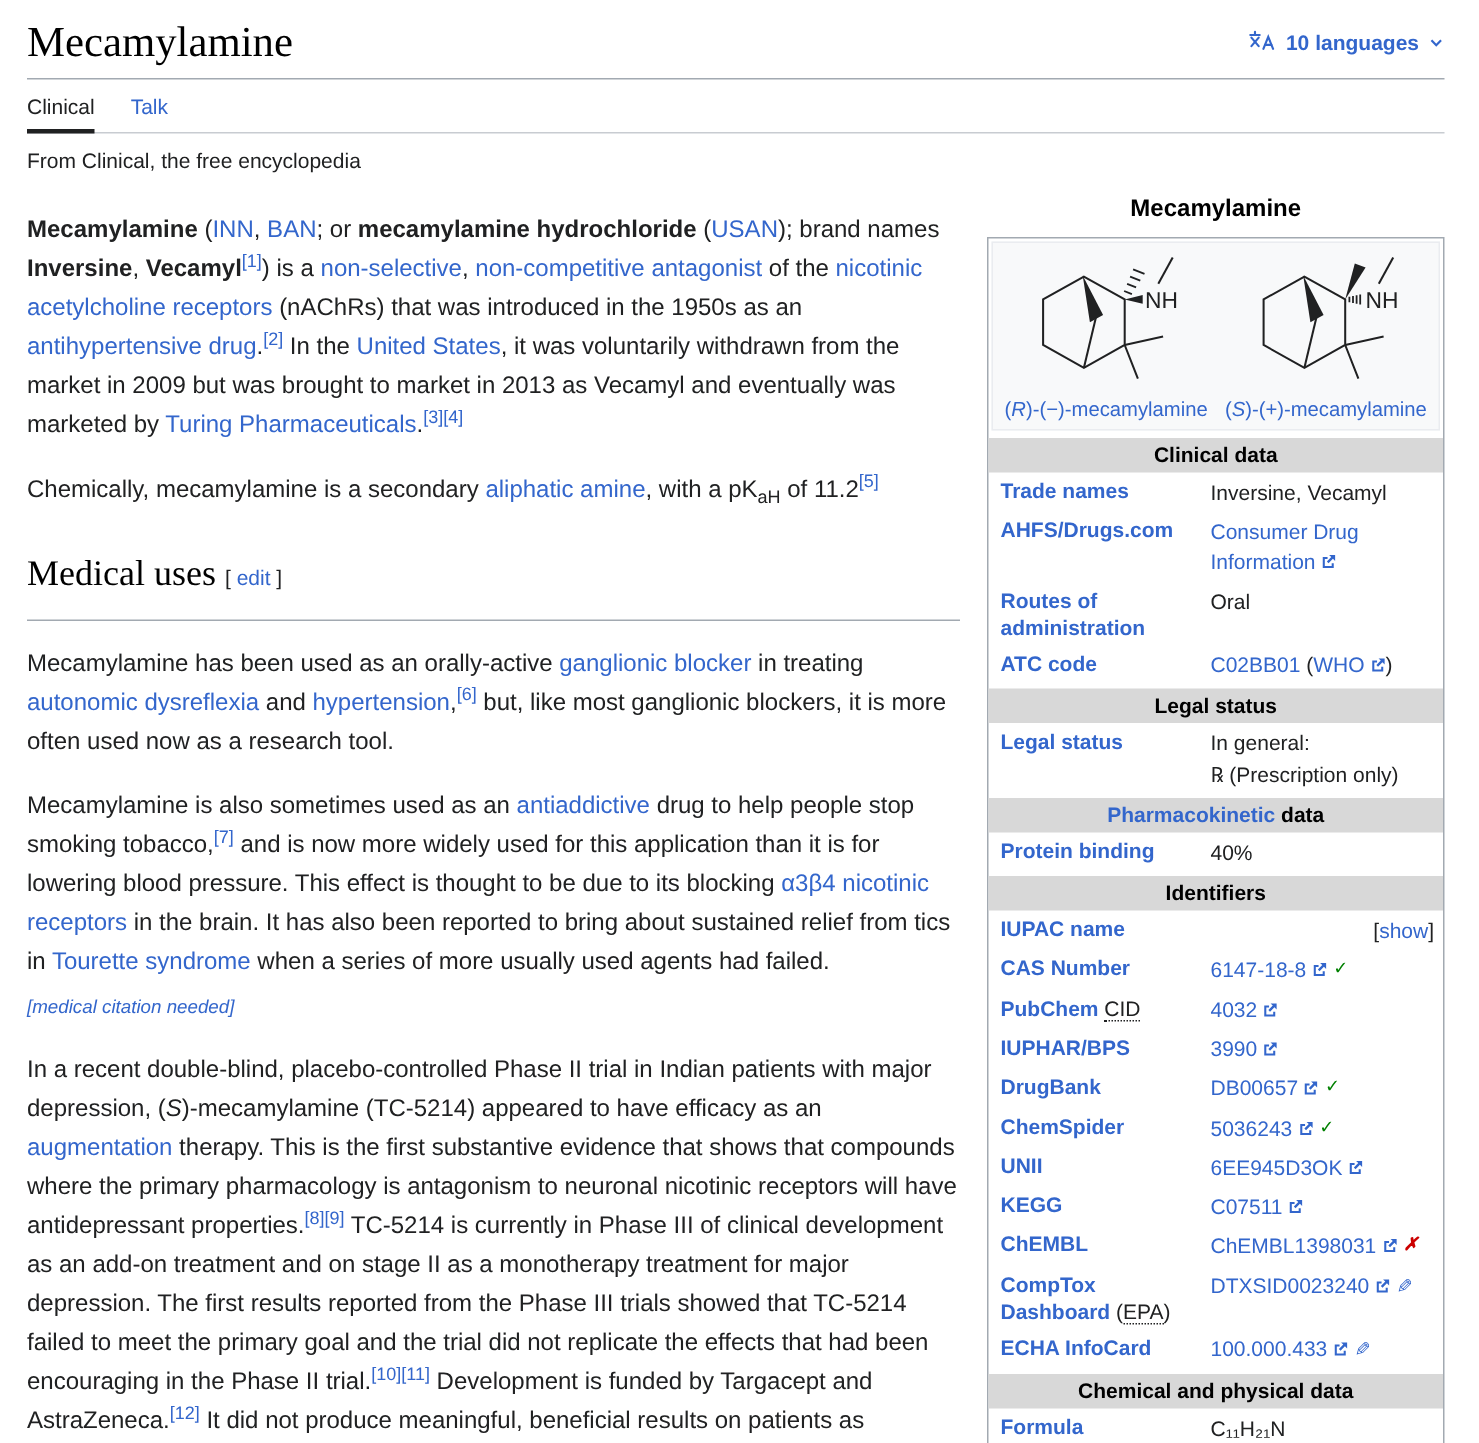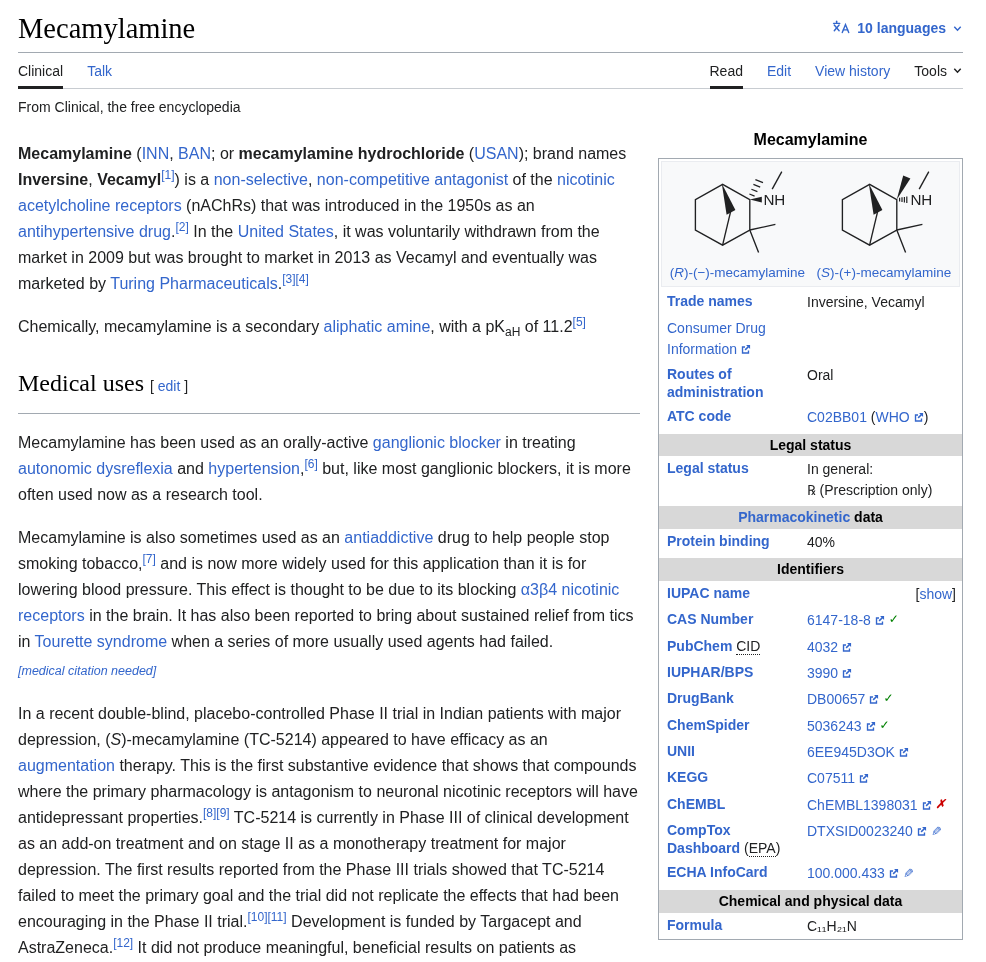--- a/index.html
+++ b/index.html
@@ -113,37 +113,20 @@
 
   <div class="tabbar">
     <div class="tabgroup">
       <div class="tab active">
           <span>Clinical</span>
         </div>
       <div class="tab">
           <span>Talk</span>
         </div>
     </div>
-    <div class="tabgroup">
-      <div class="tab active">
-          <span>Read</span>
-        </div>
-      <div class="tab">
-          <span>Edit</span>
-        </div>
-      <div class="tab">
-          <span>View history</span>
-        </div>
-      <div class="tab plain">
-        <span>Tools</span>
-        <svg width="11" height="11" viewBox="0 0 12 12" fill="none" stroke="#202122" stroke-width="1.6">
-            <path d="M2.5 4.2 L6 7.8 L9.5 4.2"></path>
-          </svg>
-      </div>
-    </div>
   </div>
 
   <div class="subtitle">From Clinical, the free encyclopedia</div>
 
   <div class="content">
 
     <div class="article">
       <p class="lead-first"><span class="fw-b">Mecamylamine</span><span> (</span><span class="wlink">INN</span><span>, </span><span class="wlink">BAN</span><span>; or </span><span class="fw-b">mecamylamine hydrochloride</span><span> (</span><span class="wlink">USAN</span><span>); brand names </span><span class="fw-b">Inversine</span><span>, </span><span class="fw-b">Vecamyl</span><sup class="ref wlink">[1]</sup><span>) is a </span><span class="wlink">non-selective</span><span>, </span><span class="wlink">non-competitive antagonist</span><span> of the </span><span class="wlink">nicotinic acetylcholine receptors</span><span> (nAChRs) that was introduced in the 1950s as an </span><span class="wlink">antihypertensive drug</span><span>.</span><sup class="ref wlink">[2]</sup><span> In the </span><span class="wlink">United States</span><span>, it was voluntarily withdrawn from the market in 2009 but was brought to market in 2013 as Vecamyl and eventually was marketed by </span><span class="wlink">Turing Pharmaceuticals</span><span>.</span><sup class="ref wlink">[3]</sup><sup class="ref wlink">[4]</sup></p>
       <p><span>Chemically, mecamylamine is a secondary </span><span class="wlink">aliphatic amine</span><span>, with a pK</span><sub class="sb">aH</sub><span> of 11.2</span><sup class="ref wlink">[5]</sup></p>
 
@@ -188,27 +171,29 @@
                 <path d="M86 85 L118 78 M86 85 L97 113" stroke="#202122" stroke-width="1.7"></path>
               </svg>
             </div>
             <div class="ib-captions">
               <span><span class="wlink">(</span><span class="wlink it">R</span><span class="wlink">)-(−)-mecamylamine</span></span>
               <span><span class="wlink">(</span><span class="wlink it">S</span><span class="wlink">)-(+)-mecamylamine</span></span>
             </div>
           </div>
         </div>
 
+        <div class="ib-header">Clinical data</div>
 
         <div class="ib-row">
           <div class="ib-label">Trade names</div>
           <div class="ib-value">Inversine, Vecamyl</div>
         </div>
 
         <div class="ib-row">
+          <div class="ib-label">AHFS/Drugs.com</div>
           <div class="ib-value">
             <span class="wlink">Consumer Drug Information</span><svg class="ext">
                 <use href="#ext-icon"></use>
               </svg>
           </div>
         </div>
 
         <div class="ib-row">
           <div class="ib-label">Routes of administration</div>
           <div class="ib-value">Oral</div>

